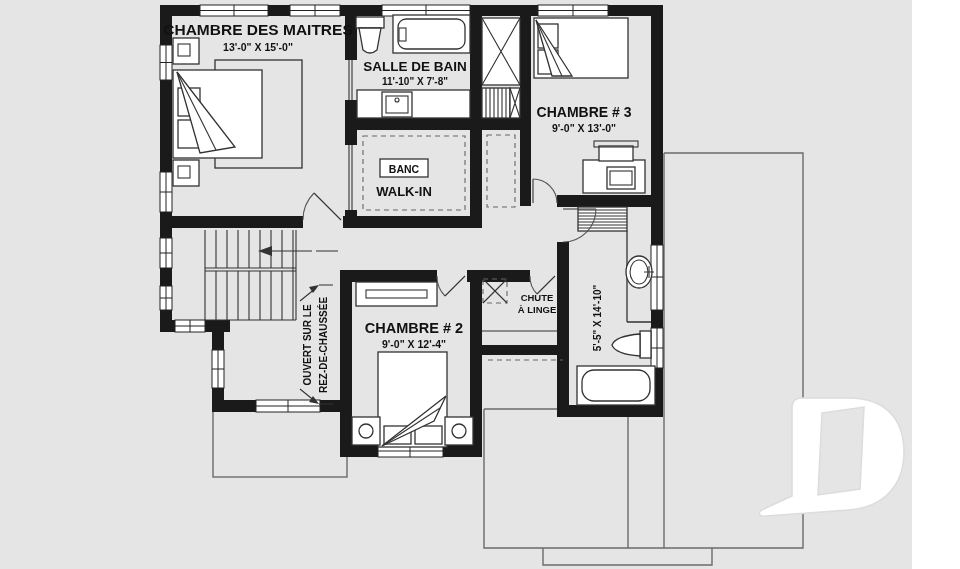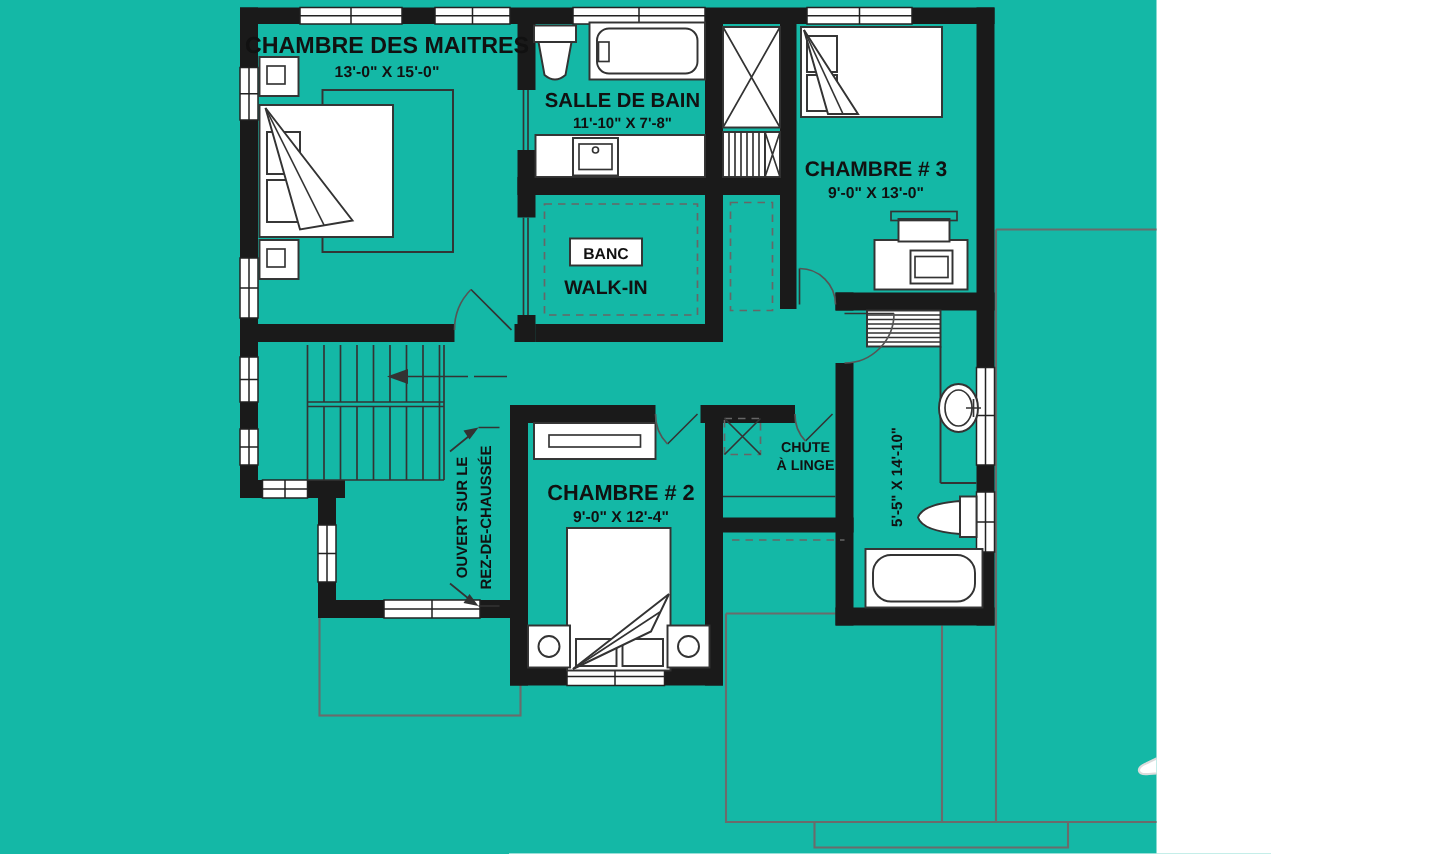--- a/index.html
+++ b/index.html
@@ -1,16 +1,16 @@
 <!DOCTYPE html>
 <html><head>
 <meta charset="utf-8">
 <style>
   html,body{margin:0;padding:0;background:#ffffff;}
-  .stage{position:relative;width:771px;height:569px;background:#14b8a6;overflow:hidden;
+  .stage{position:relative;width:912px;height:569px;background:#e5e5e5;overflow:hidden;
          font-family:"Liberation Sans", sans-serif;}
   svg{display:block;}
   text{fill:#111;}
   .room-name{font-weight:bold;}
   .dims{font-weight:600;}
   .wall{fill:#1a1a1a;stroke:none;}
   .thin{stroke:#333;stroke-width:1.3;fill:none;}
   .thin2{stroke:#333;stroke-width:1.1;fill:none;}
   .furn{stroke:#333;stroke-width:1.3;fill:#ffffff;}
   .roof{stroke:#6b6b6b;stroke-width:1.4;fill:none;}

